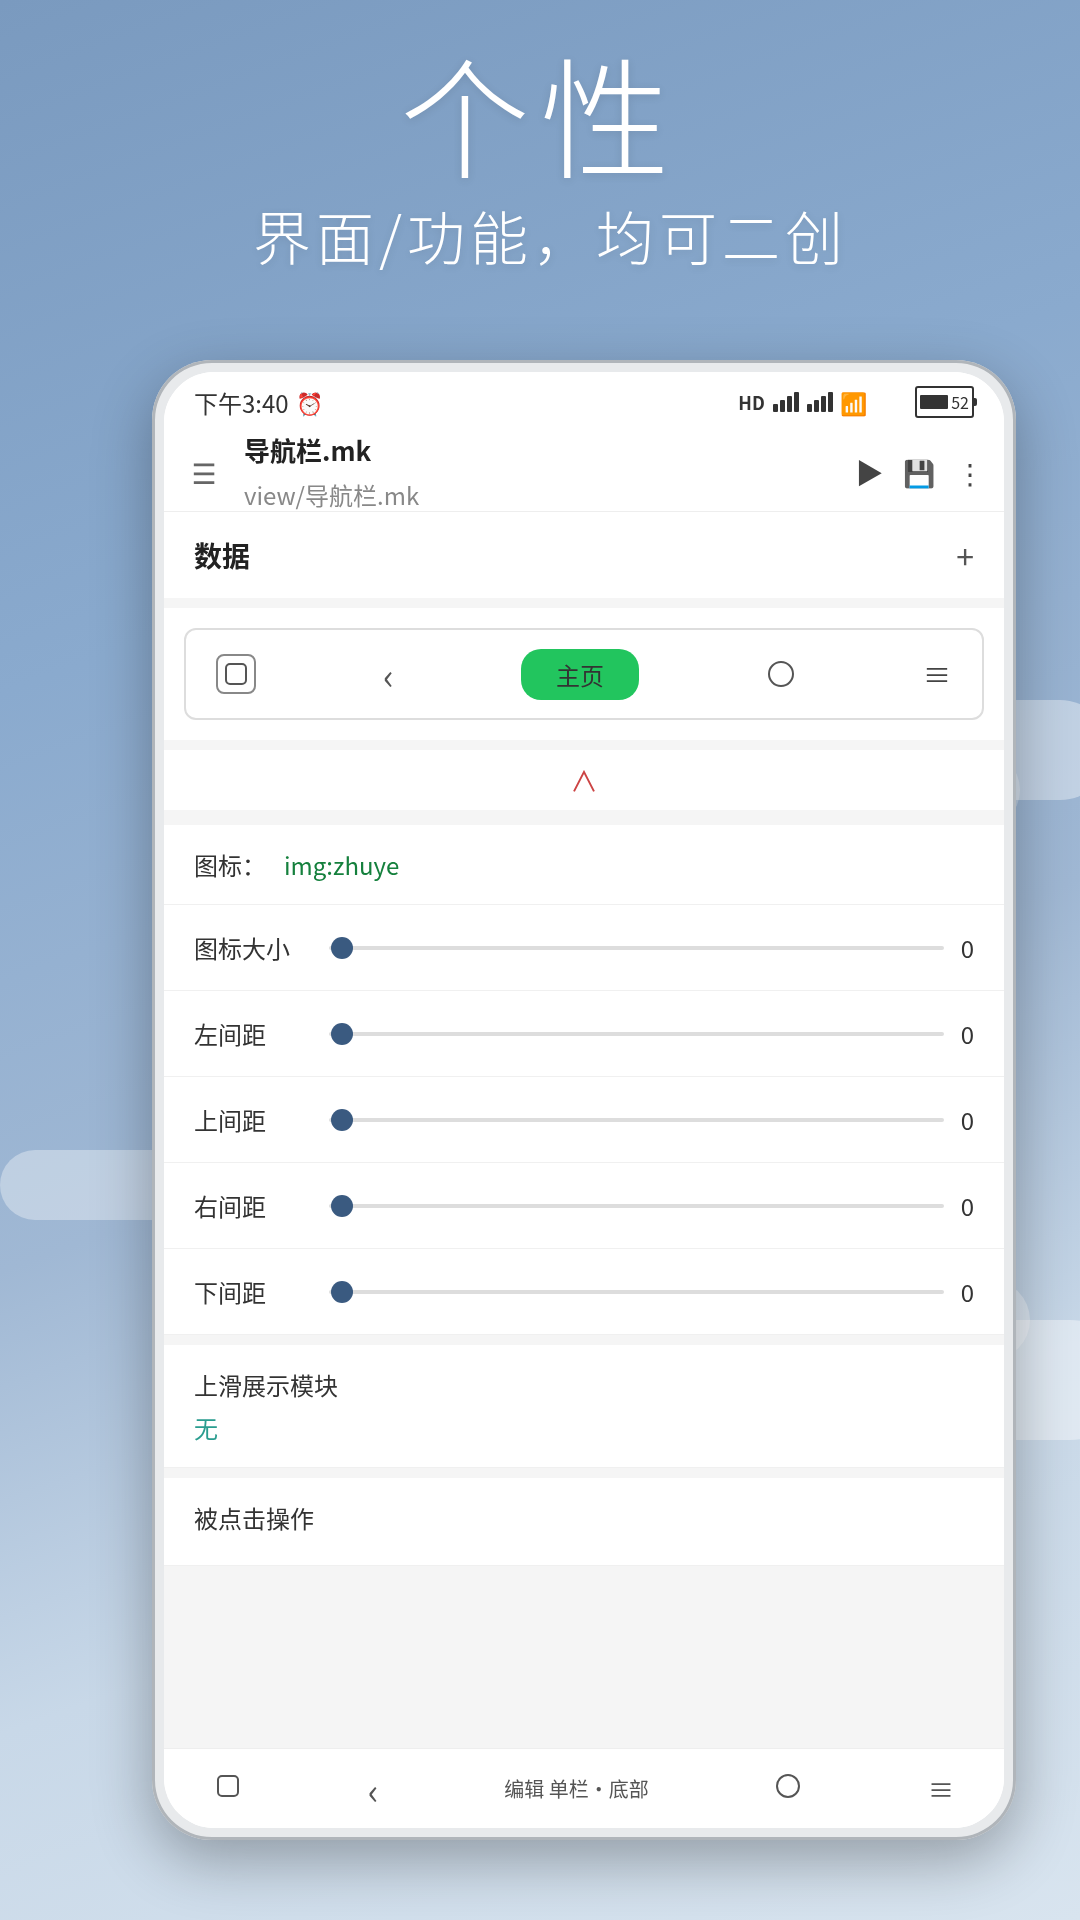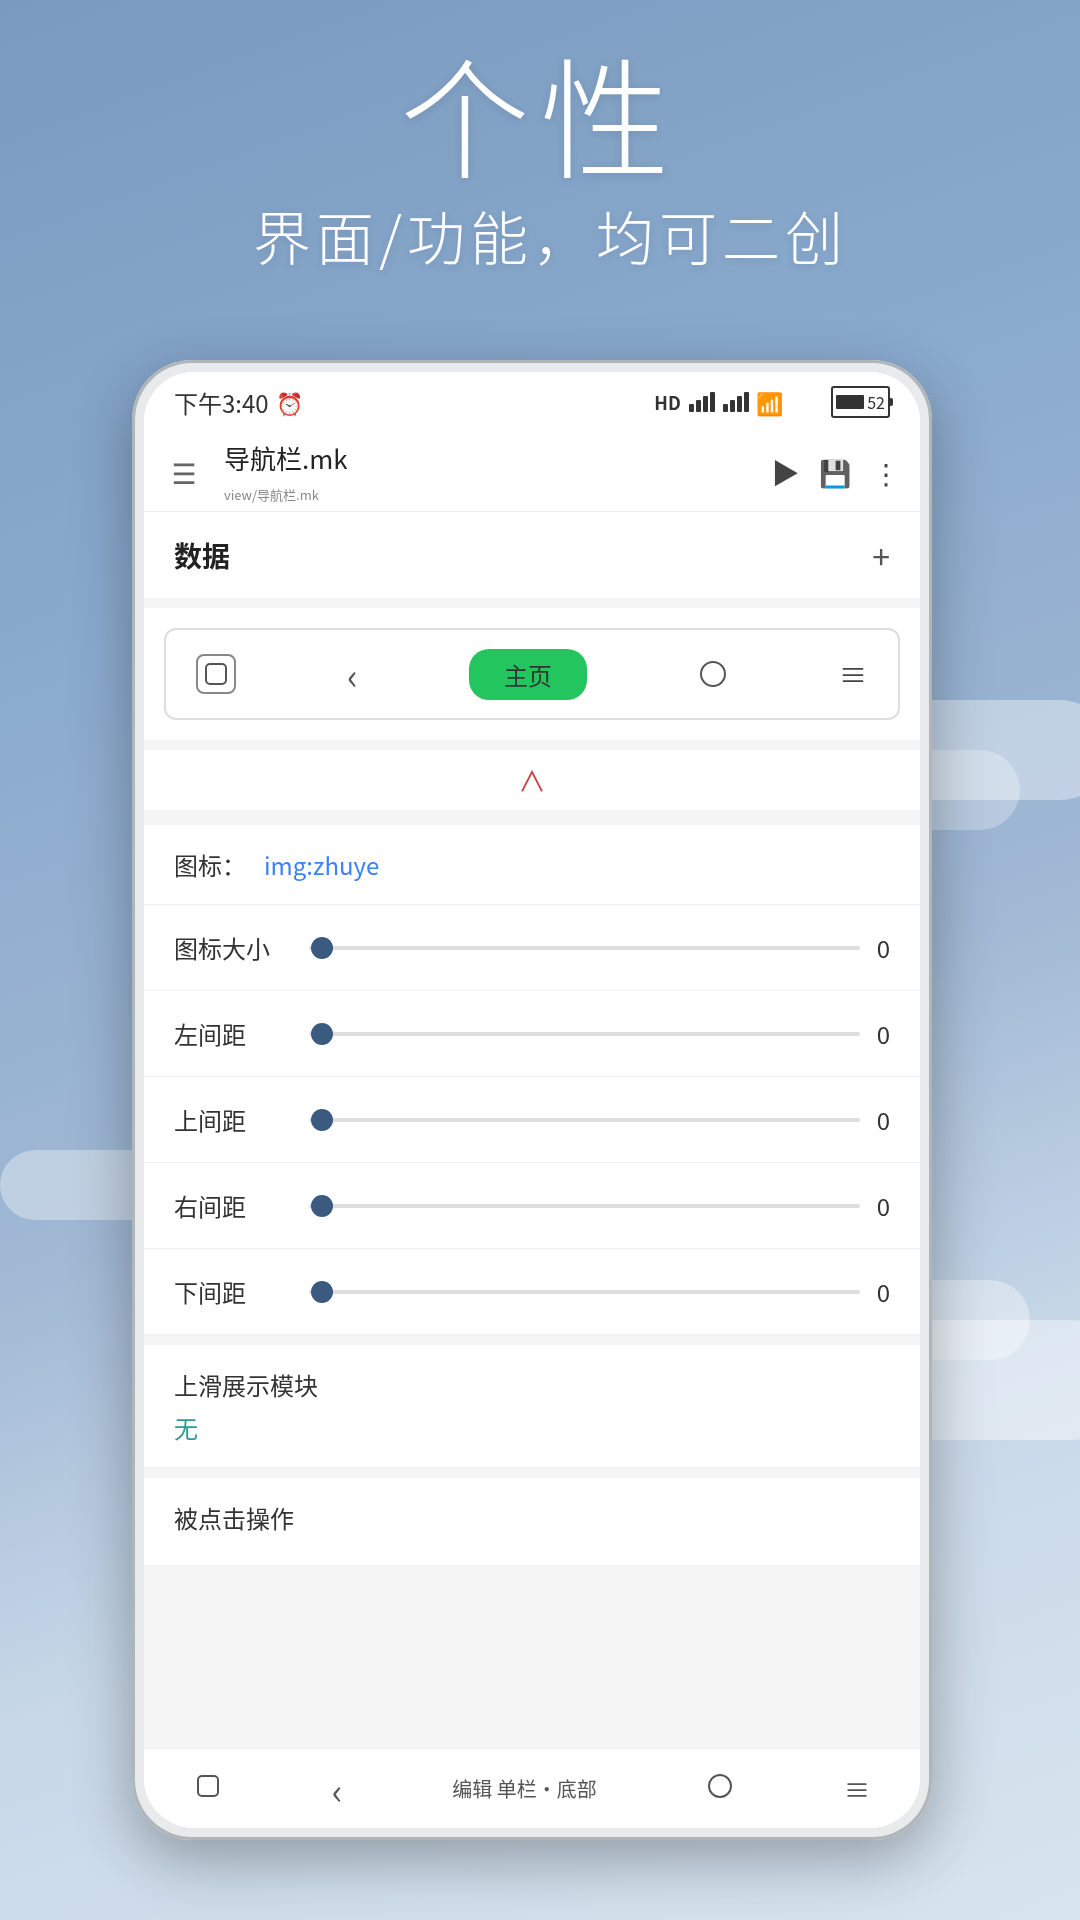--- a/index.html
+++ b/index.html
@@ -59,22 +59,22 @@
       letter-spacing: 5px;
       text-shadow: 0 2px 8px rgba(0,0,0,0.1);
       margin-top: 10px;
       margin-left: 21px;
     }
 
     
     .phone-frame {
       position: absolute;
       top: 360px;
-      left: 132px;
-      width: 800px;
+      left: 152px;
+      width: 864px;
       height: 1480px;
       background: #e8eaec;
       border-radius: 60px;
       box-shadow: 0 20px 60px rgba(0,0,0,0.3), inset 0 0 0 3px #b0b5ba;
       overflow: hidden;
       z-index: 20;
     }
 
     
     .phone-screen {
@@ -162,25 +162,25 @@
     }
 
     .toolbar-title-block {
       flex: 1;
       margin-left: 5px;
     }
 
     .toolbar-title {
       font-size: 26px;
       color: #222;
-      font-weight: 400;
+      font-weight: 700;
     }
 
     .toolbar-subtitle {
-      font-size: 13px;
+      font-size: 24px;
       color: #888;
       margin-top: 9px;
     }
 
     .toolbar-actions {
       display: flex;
       align-items: center;
       gap: 20px;
     }
 
@@ -332,21 +332,21 @@
       gap: 8px;
     }
 
     .setting-icon-label {
       font-size: 24px;
       color: #333;
     }
 
     .setting-icon-value {
       font-size: 24px;
-      color: #3b82f6;
+      color: #15803d;
       margin-left: 10px;
       cursor: pointer;
     }
 
     
     .setting-module-row {
       padding: 22px 30px;
       border-bottom: 1px solid #f0f0f0;
     }
 

